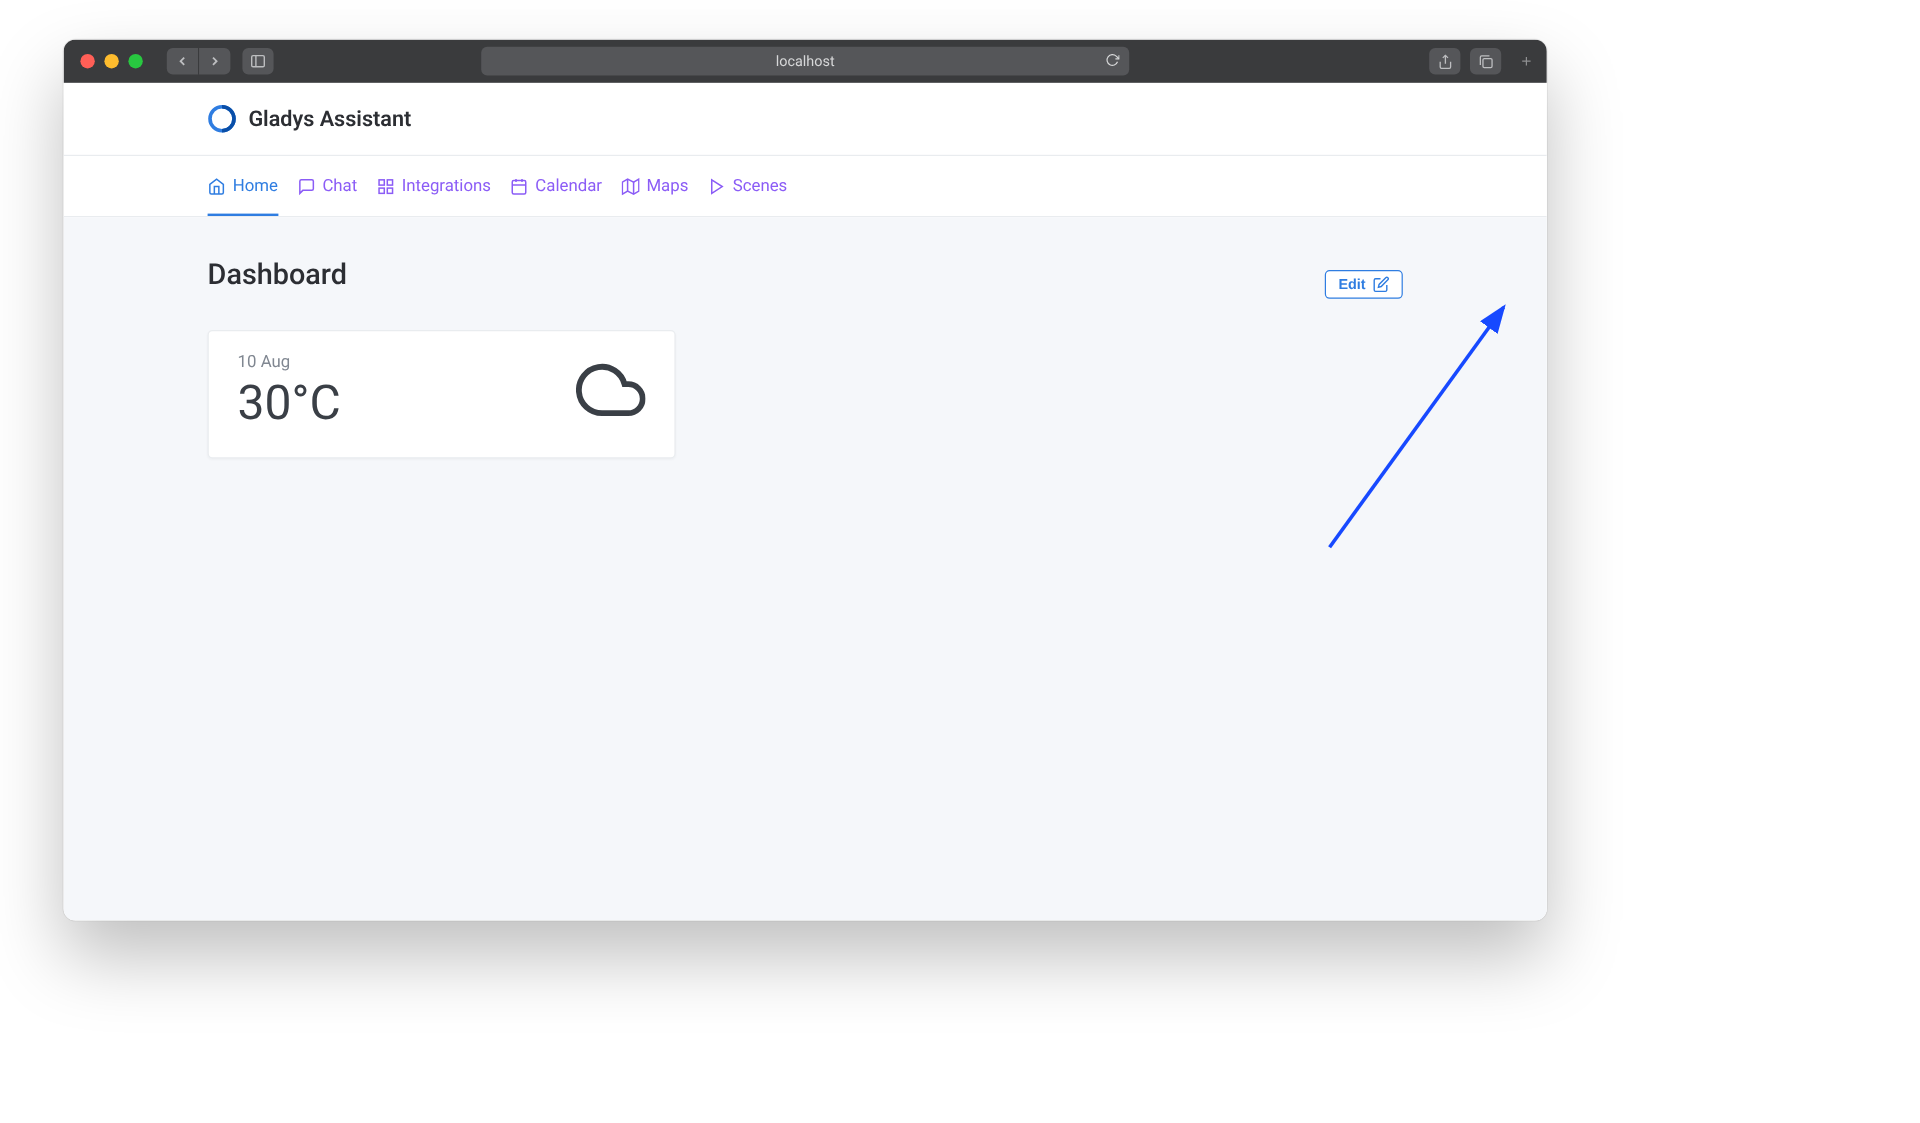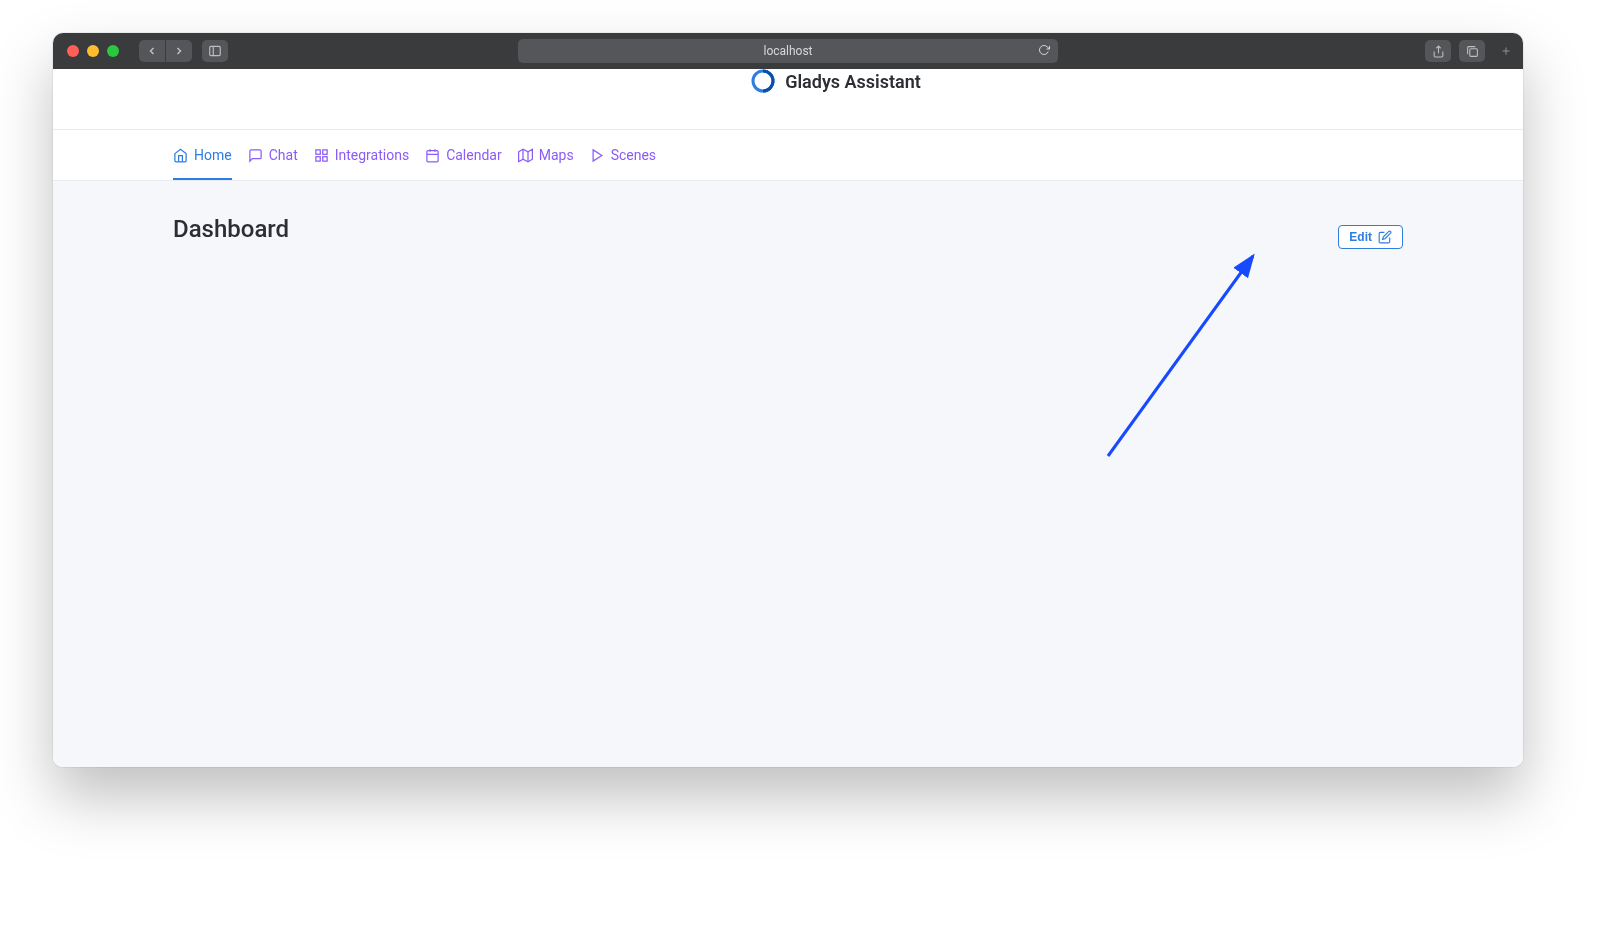--- a/index.html
+++ b/index.html
@@ -10,21 +10,21 @@
     width: 1600px;
     height: 936px;
     overflow: hidden;
   }
 
   
   .window {
     position: absolute;
     left: 53px;
     top: 33px;
-    width: 1470px;
+    width: 1236px;
     height: 734px;
     border-radius: 10px;
     overflow: hidden;
     box-shadow: 0 30px 60px rgba(0,0,0,0.25), 0 0 0 1px rgba(0,0,0,0.05);
     background: #fff;
   }
 
   .titlebar {
     height: 36px;
     background: #3a3b3d;
@@ -118,21 +118,20 @@
   }
 
   
   .brandbar {
     height: 60px;
     border-bottom: 1px solid #e9ecef;
     display: flex;
     align-items: center;
     padding: 0 24px 0 120px;
     justify-content: space-between;
-    flex-direction: column;
   }
   .brand {
     display: flex;
     align-items: center;
     gap: 10px;
   }
   .brand-logo {
     width: 24px;
     height: 24px;
   }
@@ -406,20 +405,31 @@
         <div class="page-title">Dashboard</div>
         <button class="edit-btn">
           <span>Edit</span>
           <svg viewBox="0 0 24 24" fill="none" stroke="currentColor" stroke-width="2">
               <path d="M11 4H4a2 2 0 0 0-2 2v14a2 2 0 0 0 2 2h14a2 2 0 0 0 2-2v-7"></path>
               <path d="M18.5 2.5a2.121 2.121 0 0 1 3 3L12 15l-4 1 1-4 9.5-9.5z"></path>
             </svg>
         </button>
       </div>
 
+      <div class="card">
+        <div>
+          <div class="date">10 Aug</div>
+          <div class="temp">30°C</div>
+        </div>
+        <span class="cloud-icon">
+          <svg viewBox="0 0 24 24" width="58" height="58" fill="none" stroke="currentColor" stroke-width="2">
+              <path d="M18 10h-1.26A8 8 0 1 0 9 20h9a5 5 0 0 0 0-10z"></path>
+            </svg>
+        </span>
+      </div>
 
     </div>
   </div>
 
   <svg class="arrow-annotation" width="170" height="220">
     <defs>
       <marker id="ah" markerWidth="10" markerHeight="10" refX="7" refY="3" orient="auto">
         <path d="M0,0 L8,3 L0,6 Z" fill="#1749ff"></path>
       </marker>
     </defs>

